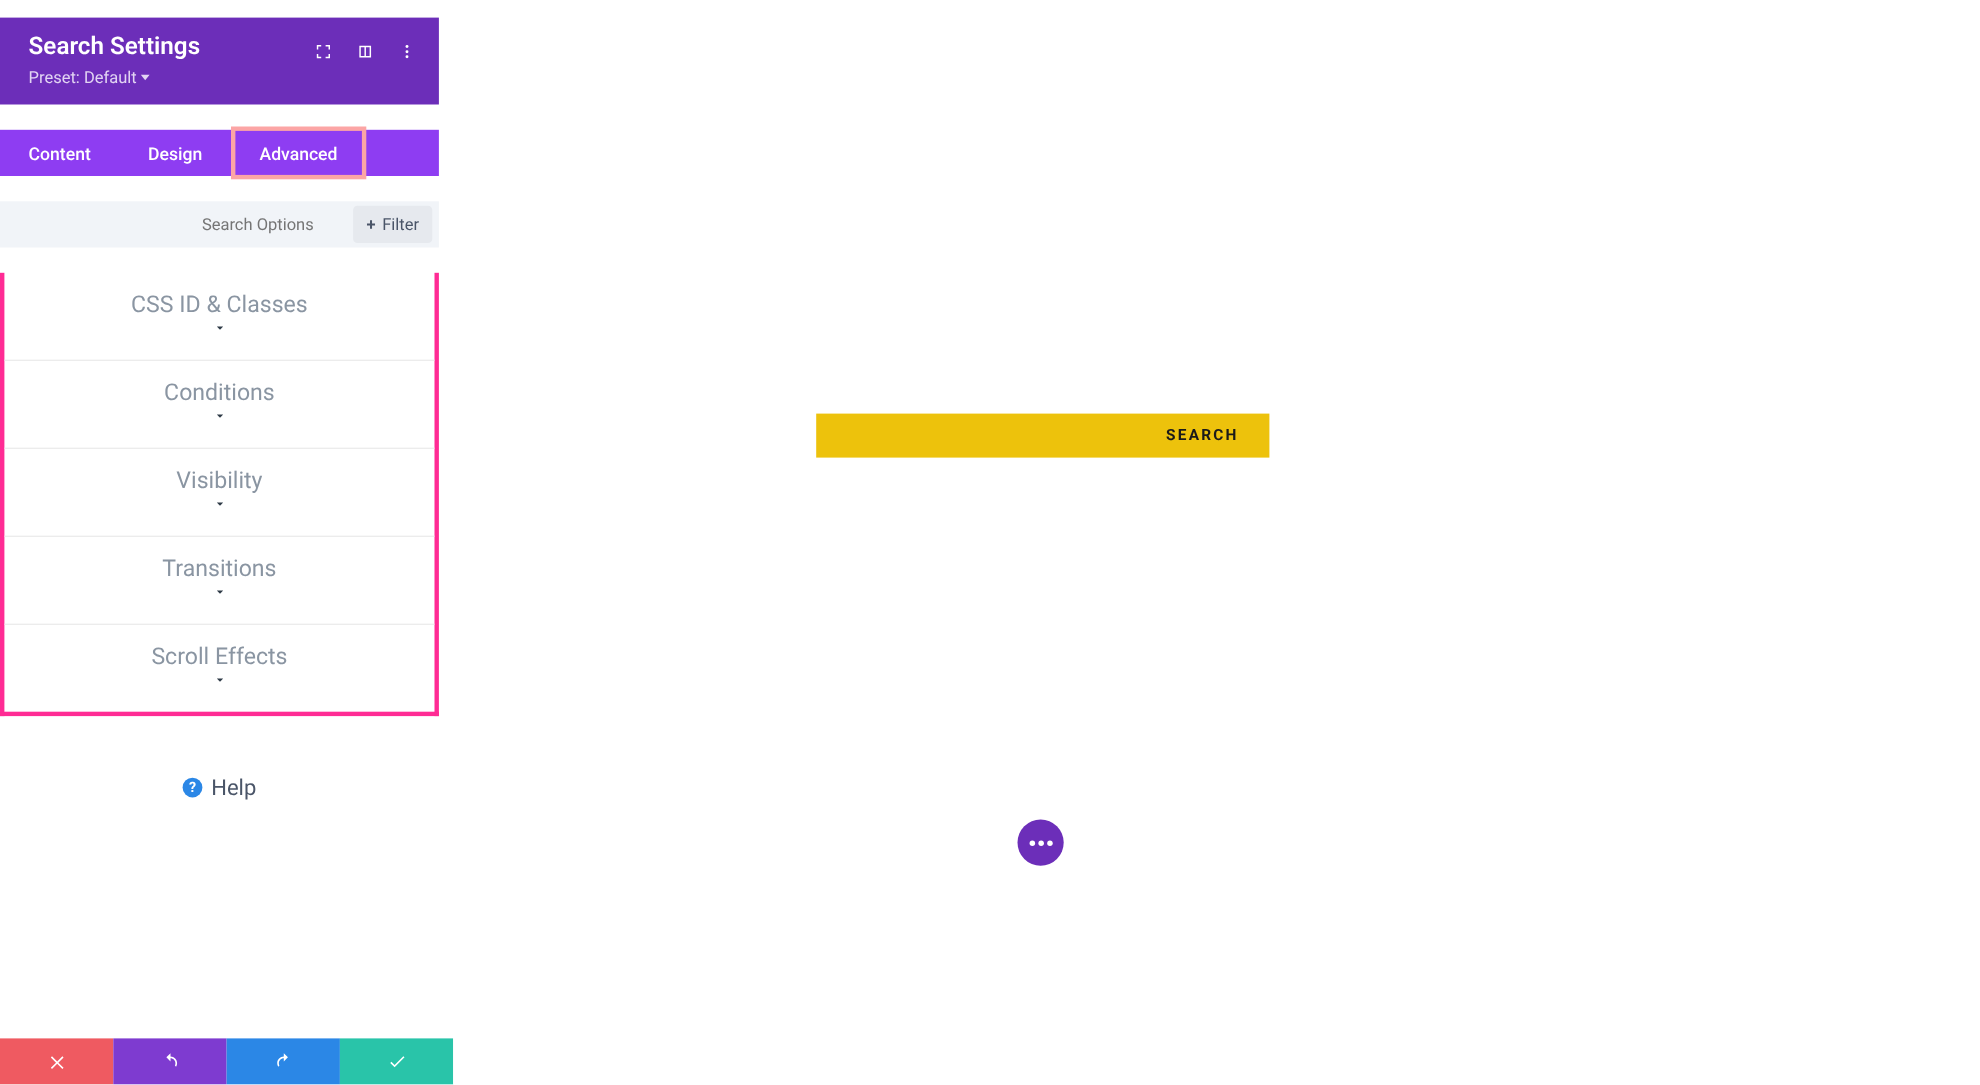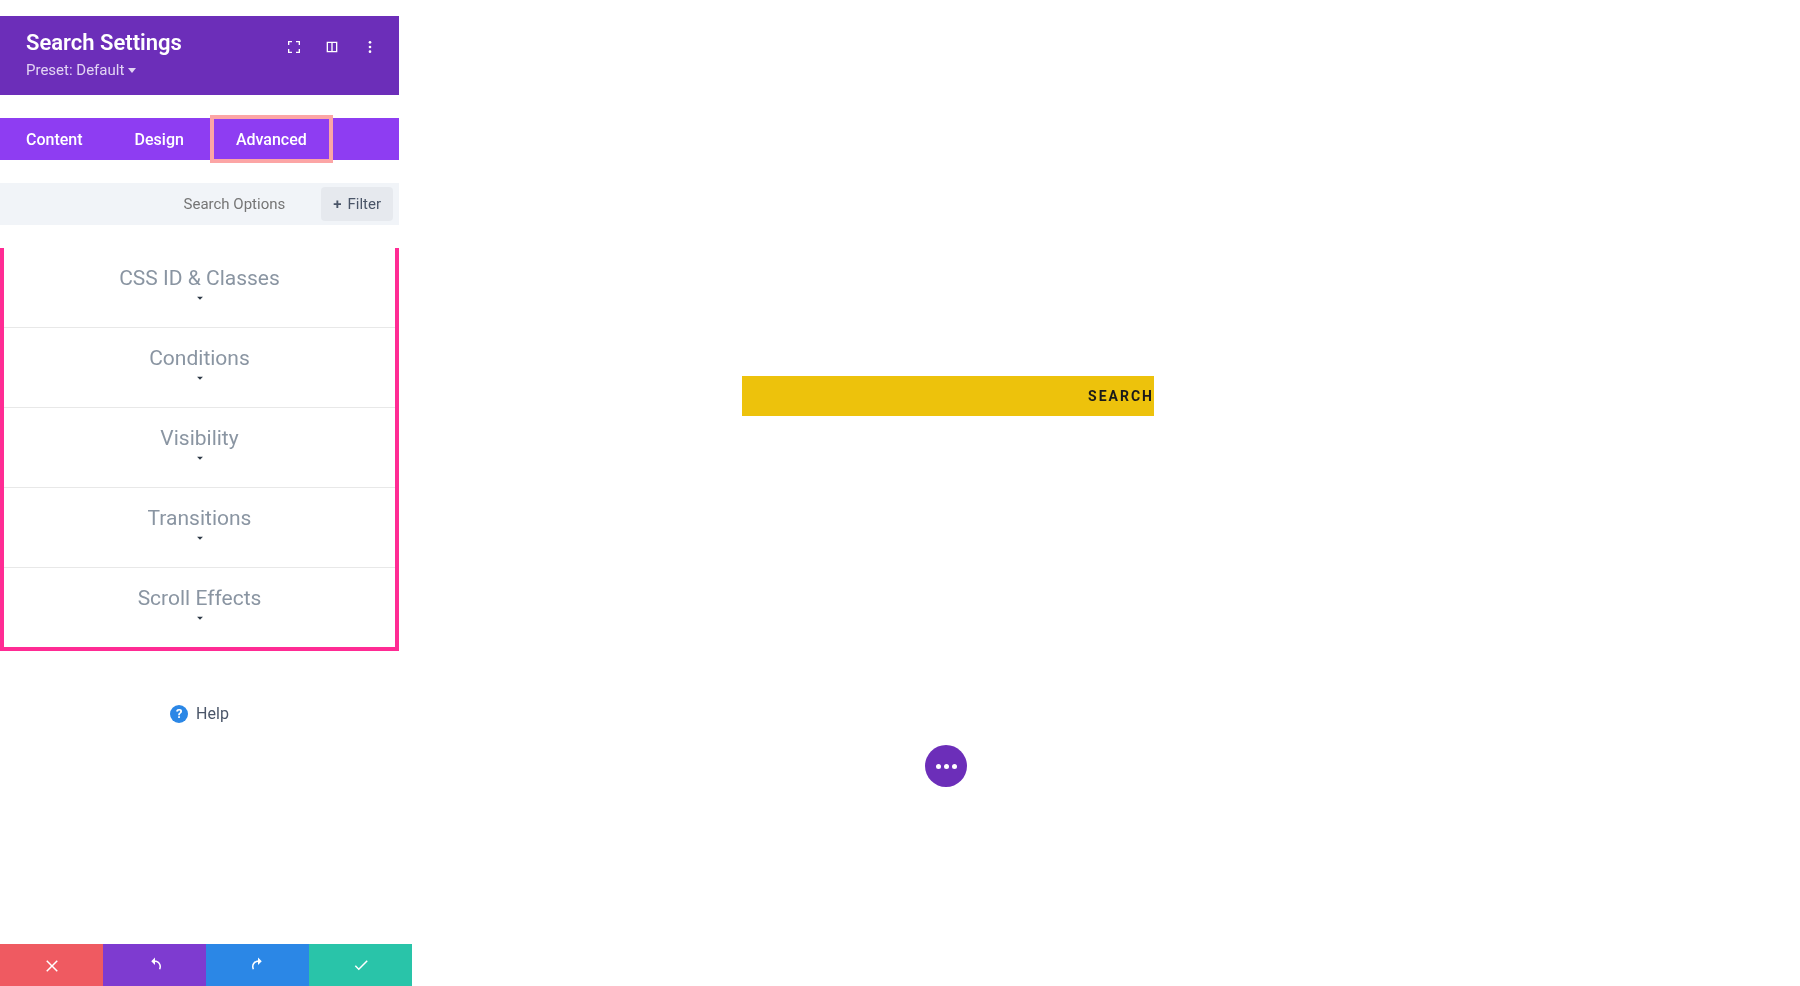--- a/index.html
+++ b/index.html
@@ -158,21 +158,21 @@
       border-radius: 50%;
       color: #fff;
       display: flex;
       align-items: center;
       justify-content: center;
       font-size: 13px;
       font-weight: 700;
     }
     .help-label {
       color: #4a5568;
-      font-size: 16px;
+      font-size: 20px;
     }
     .footer-bar {
       position: absolute;
       left: 0;
       bottom: 0;
       width: 412px;
       height: 42px;
       display: flex;
     }
     .footer-btn {
@@ -203,21 +203,21 @@
     .search-widget {
       position: absolute;
       left: 742px;
       top: 376px;
       width: 412px;
       height: 40px;
       background: #edc20c;
       display: flex;
       align-items: center;
       justify-content: flex-end;
-      padding-right: 0;
+      padding-right: 28px;
     }
     .search-widget-label {
       color: #1a1a1a;
       font-weight: 700;
       letter-spacing: 2px;
       font-size: 14px;
     }
     .fab {
       position: absolute;
       left: 925px;

